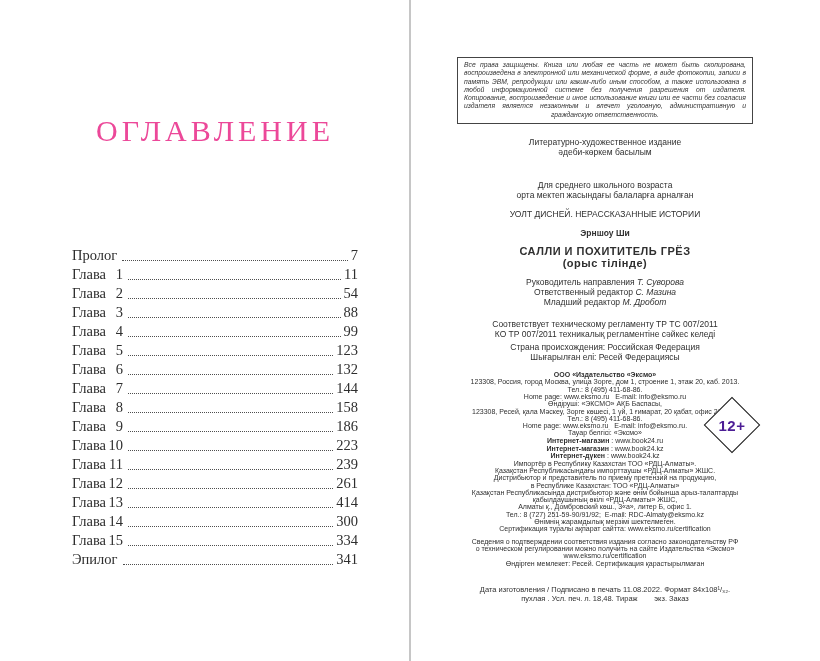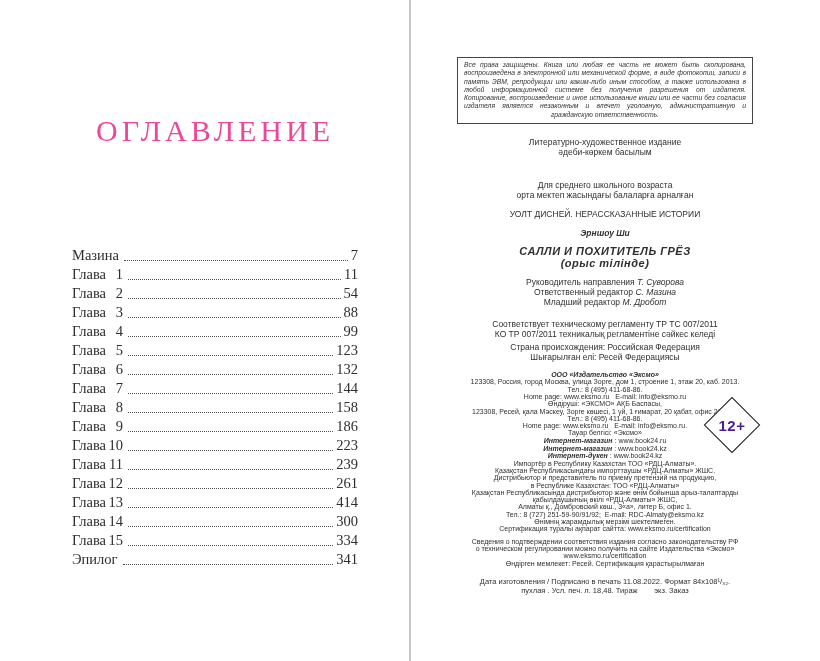--- a/index.html
+++ b/index.html
@@ -63,21 +63,21 @@
     text-align:justify;
     text-align-last:center;
     color:#333;
   }
   .blk { text-align:center; }
   .blk .ln { white-space:nowrap; }
   .blk-md  { font-size:8.5px; line-height:10px; }
   .blk-lg  { font-size:11px;  line-height:12px; font-weight:bold; letter-spacing:0.5px; }
   .blk-sm  { font-size:7px;   line-height:7.3px; }
   .blk-pr  { font-size:7.5px; line-height:9px; }
-  .sg-b { font-weight:bold;font-style:italic; }
+  .sg-b { font-weight:bold; }
   .sg-i { font-style:italic; }
 
   
   .age-badge {
     position:absolute; left:278px; top:396px; width:58px; height:58px;
   }
   .age-badge .diamond {
     position:absolute; inset:9px;
     border:1.5px solid #1a1a1a;
     transform:rotate(45deg);
@@ -93,21 +93,21 @@
 <body>
 
 <div class="spread">
 
   <div class="gutter"></div>
 
   <div class="left-page">
     <h1 class="lp-title">ОГЛАВЛЕНИЕ</h1>
     <div class="toc">
         <div class="toc-row">
-          <span class="toc-label">Мазина</span>
+          <span class="toc-label">Пролог</span>
           <span class="toc-dots"></span>
           <span class="toc-page">7</span>
         </div>
         <div class="toc-row">
           <span class="toc-label">Глава</span>
           <span class="toc-num">1</span>
           <span class="toc-dots"></span>
           <span class="toc-page">11</span>
         </div>
         <div class="toc-row">
@@ -261,21 +261,21 @@
           <div class="ln"><span>Тел.: 8 (727) 251-59-90/91/92;&nbsp; E-mail: RDC-Almaty@eksmo.kz</span></div>
           <div class="ln"><span>Өнімнің жарамдылық мерзімі шектелмеген.</span></div>
           <div class="ln"><span>Сертификация туралы ақпарат сайтта: www.eksmo.ru/certification</span></div>
         </div>
         <div class="blk blk-sm" style="margin-top: 5px;">
           <div class="ln"><span>Сведения о подтверждении соответствия издания согласно законодательству РФ</span></div>
           <div class="ln"><span>о техническом регулировании можно получить на сайте Издательства «Эксмо»</span></div>
           <div class="ln"><span>www.eksmo.ru/certification</span></div>
           <div class="ln"><span>Өндірген мемлекет: Ресей. Сертификация қарастырылмаған</span></div>
         </div>
-        <div class="blk blk-pr" style="margin-top: 10px;">
+        <div class="blk blk-pr" style="margin-top: 18px;">
           <div class="ln"><span>Дата изготовления / Подписано в печать 11.08.2022. Формат 84х108¹/₃₂.</span></div>
           <div class="ln"><span>пухлая . Усл. печ. л. 18,48. Тираж&nbsp;&nbsp;&nbsp;&nbsp;&nbsp;&nbsp;&nbsp;&nbsp;экз. Заказ</span></div>
         </div>
       </div>
     <div class="age-badge">
       <div class="diamond"></div>
       <span class="age-text">12+</span>
     </div>
   </div>
 

